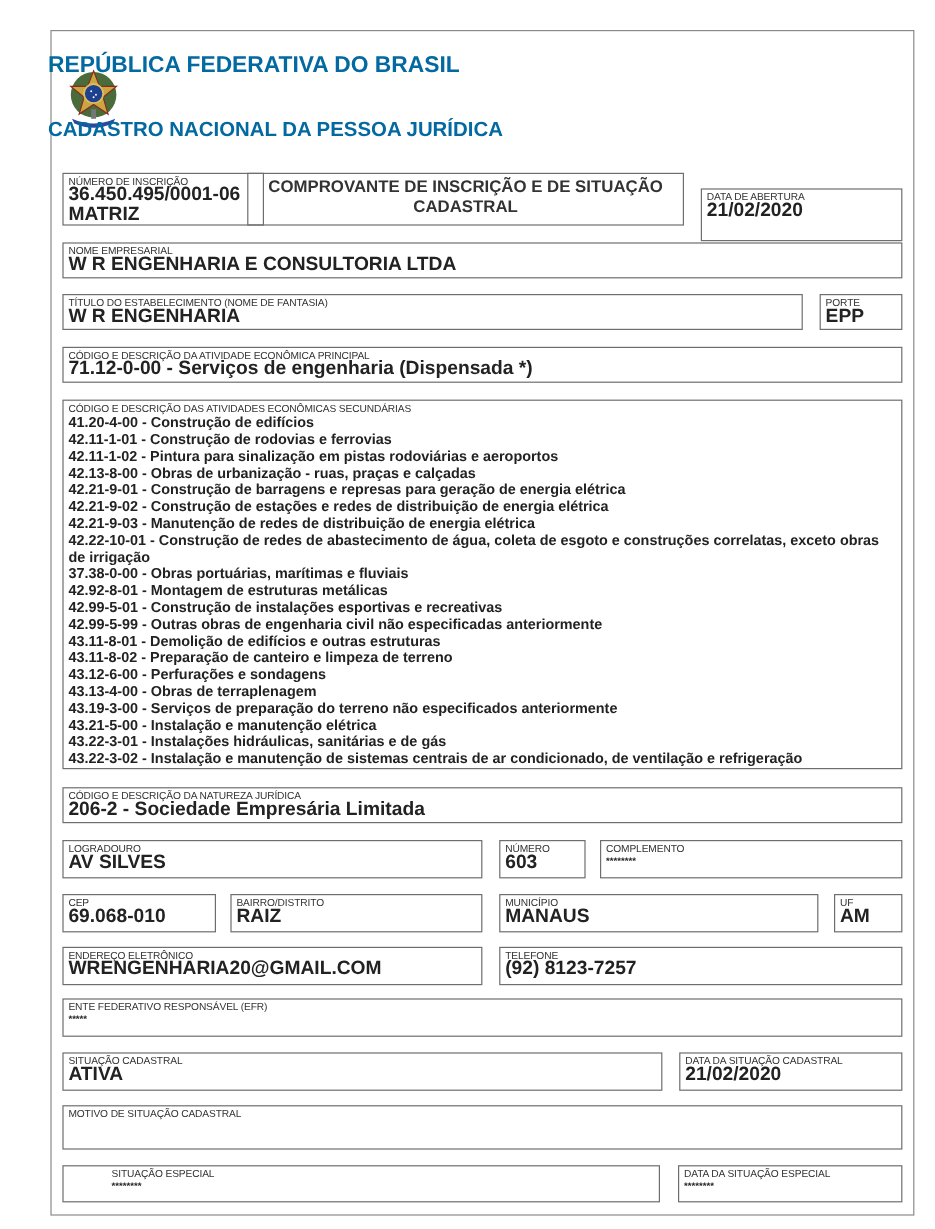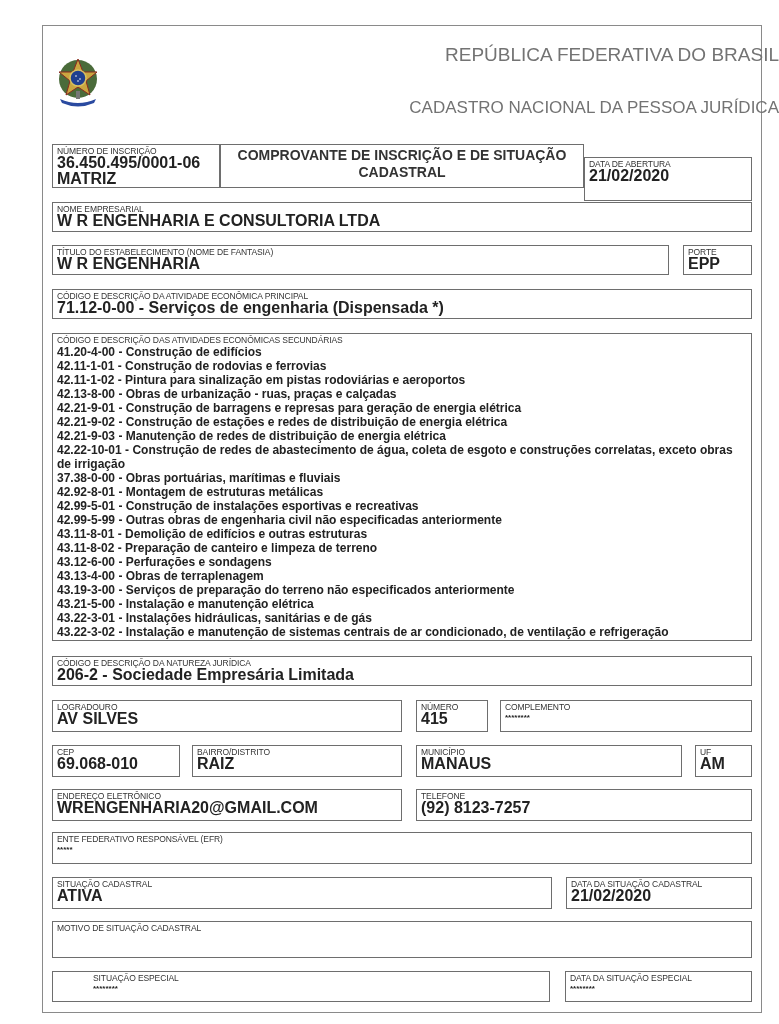--- a/index.html
+++ b/index.html
@@ -2,25 +2,25 @@
 <html><head>
 <meta charset="utf-8">
 <style>
   html, body { margin: 0; padding: 0; background: #ffffff; }
   body { width: 779px; height: 1024px; position: relative; font-family: "Liberation Sans", sans-serif; color: #222; overflow: hidden; }
   .frame { position: absolute; left: 42px; top: 25px; width: 720px; height: 988px; border: 1px solid #8a8a8a; box-sizing: border-box; }
   .box { position: absolute; border: 1px solid #6e6e6e; box-sizing: border-box; padding: 1px 4px; }
   .lbl { font-size: 8.5px; color: #333; line-height: 10px; white-space: nowrap; letter-spacing: -0.1px; }
   .val { font-size: 16px; font-weight: bold; color: #222; line-height: 14px; }
   .small { font-size: 8px; font-weight: bold; line-height: 12px; }
-  .h1 { position: absolute; left: 0; width: 779px; text-align: right; font-weight: normal; color: #737373; }
+  .h1 { position: absolute; left: 0; width: 779px; text-align: left; font-weight: bold; color: #0369a1; }
   .title1 { top: 44px; font-size: 19px; padding-left: 40px; box-sizing: border-box; }
   .title2 { top: 98px; font-size: 17px; padding-left: 40px; box-sizing: border-box; }
   .emblem { position: absolute; left: 56px; top: 55px; width: 44px; height: 52px; }
-  .doc-title { position: absolute; left: 220px; top: 144px; width: 364px; height: 44px; border: 1px solid #6e6e6e; box-sizing: border-box; text-align: center; font-weight: bold; font-size: 14px; line-height: 17px; padding-top: 2px; color: #333; }
+  .doc-title { position: absolute; left: 206px; top: 144px; width: 364px; height: 44px; border: 1px solid #6e6e6e; box-sizing: border-box; text-align: center; font-weight: bold; font-size: 14px; line-height: 17px; padding-top: 2px; color: #333; }
   .sec-list { font-size: 12px; font-weight: bold; line-height: 14px; color: #222; }
   .sec-list div { white-space: normal; }
 </style>
 </head>
 <body>
 
 <div class="frame"></div>
 
 <svg class="emblem" viewBox="0 0 44 52">
   <ellipse cx="22" cy="24" rx="19" ry="19" fill="#4a6b3a"></ellipse>
@@ -96,21 +96,21 @@
   <div class="lbl">CÓDIGO E DESCRIÇÃO DA NATUREZA JURÍDICA</div>
   <div class="val">206-2 - Sociedade Empresária Limitada</div>
 </div>
 
 <div class="box" style="left:52px;top:700px;width:350px;height:32px;">
   <div class="lbl">LOGRADOURO</div>
   <div class="val">AV SILVES</div>
 </div>
 <div class="box" style="left:416px;top:700px;width:72px;height:32px;">
   <div class="lbl">NÚMERO</div>
-  <div class="val">415</div>
+  <div class="val">603</div>
 </div>
 <div class="box" style="left:500px;top:700px;width:252px;height:32px;">
   <div class="lbl">COMPLEMENTO</div>
   <div class="small">********</div>
 </div>
 
 <div class="box" style="left:52px;top:745px;width:128px;height:32px;">
   <div class="lbl">CEP</div>
   <div class="val">69.068-010</div>
 </div>

